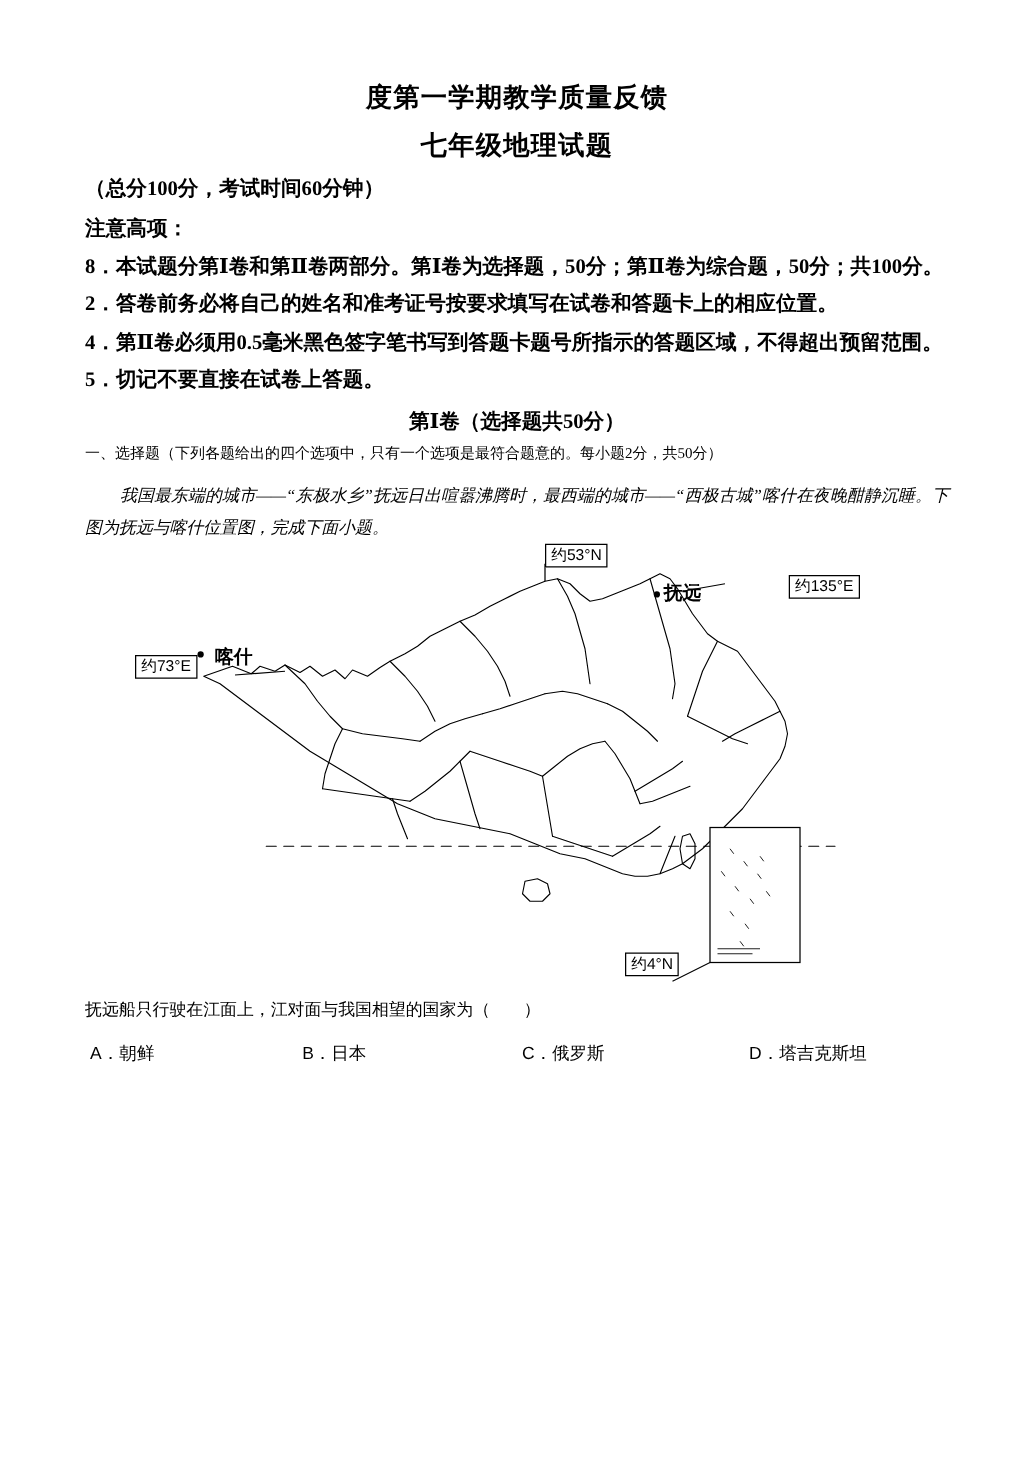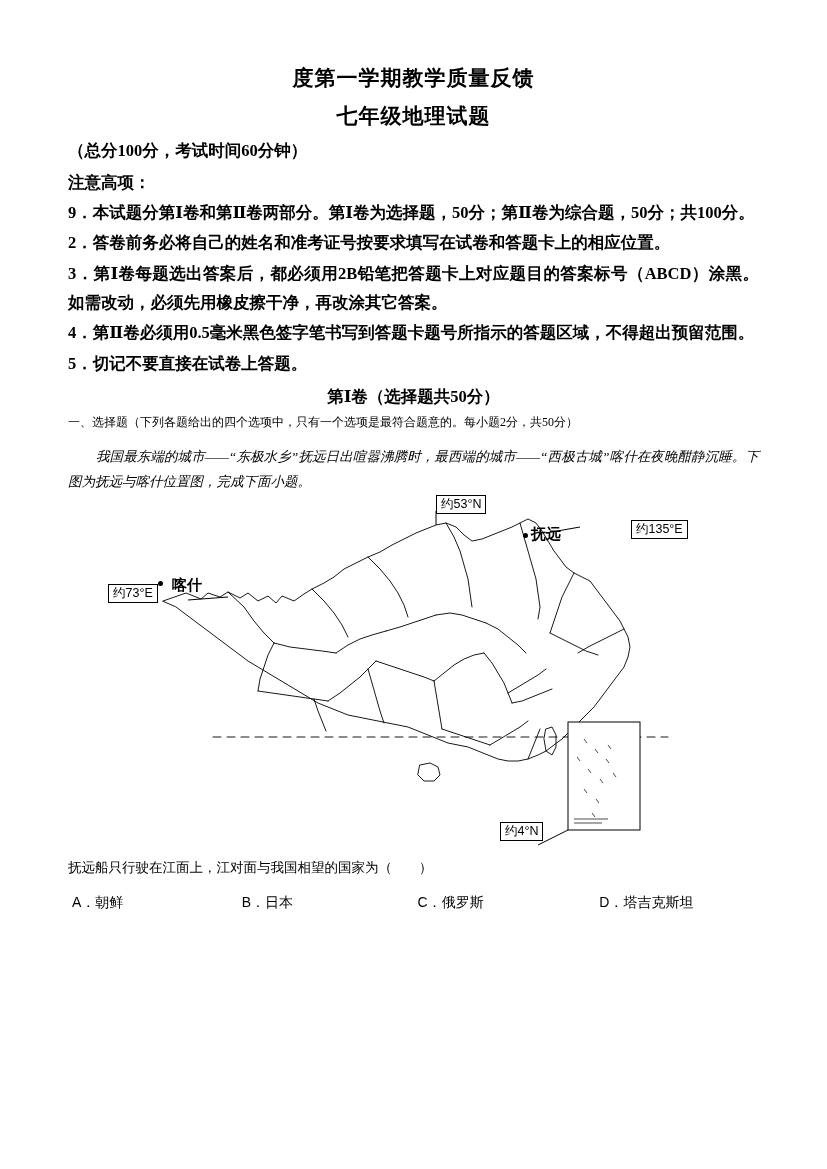--- a/index.html
+++ b/index.html
@@ -133,23 +133,22 @@
 </head>
 <body>
 
 <div class="page">
 
   <div class="title1">度第一学期教学质量反馈</div>
   <div class="title2">七年级地理试题</div>
   <div class="subtitle">（总分100分，考试时间60分钟）</div>
 
   <div class="notice-head">注意高项：</div>
-  <div class="notice-item">9．本试题分第Ⅰ卷和第Ⅱ卷两部分。第Ⅰ卷为选择题，50分；第Ⅱ卷为综合题，50分；共100分。</div>
+  <div class="notice-item">8．本试题分第Ⅰ卷和第Ⅱ卷两部分。第Ⅰ卷为选择题，50分；第Ⅱ卷为综合题，50分；共100分。</div>
   <div class="notice-item">2．答卷前务必将自己的姓名和准考证号按要求填写在试卷和答题卡上的相应位置。</div>
-  <div class="notice-item">3．第Ⅰ卷每题选出答案后，都必须用2B铅笔把答题卡上对应题目的答案标号（ABCD）涂黑。如需改动，必须先用橡皮擦干净，再改涂其它答案。</div>
   <div class="notice-item">4．第Ⅱ卷必须用0.5毫米黑色签字笔书写到答题卡题号所指示的答题区域，不得超出预留范围。</div>
   <div class="notice-item">5．切记不要直接在试卷上答题。</div>
 
   <div class="section-center">第Ⅰ卷（选择题共50分）</div>
   <div class="bigq">一、选择题（下列各题给出的四个选项中，只有一个选项是最符合题意的。每小题2分，共50分）</div>
 
   <div class="stem">我国最东端的城市——“东极水乡”抚远日出喧嚣沸腾时，最西端的城市——“西极古城”喀什在夜晚酣静沉睡。下图为抚远与喀什位置图，完成下面小题。</div>
 
   <div class="figure-wrap">
 

